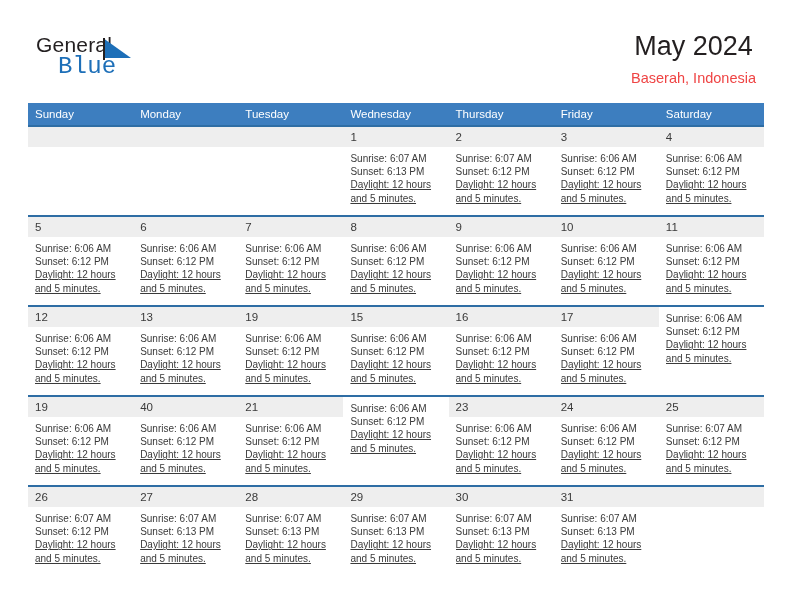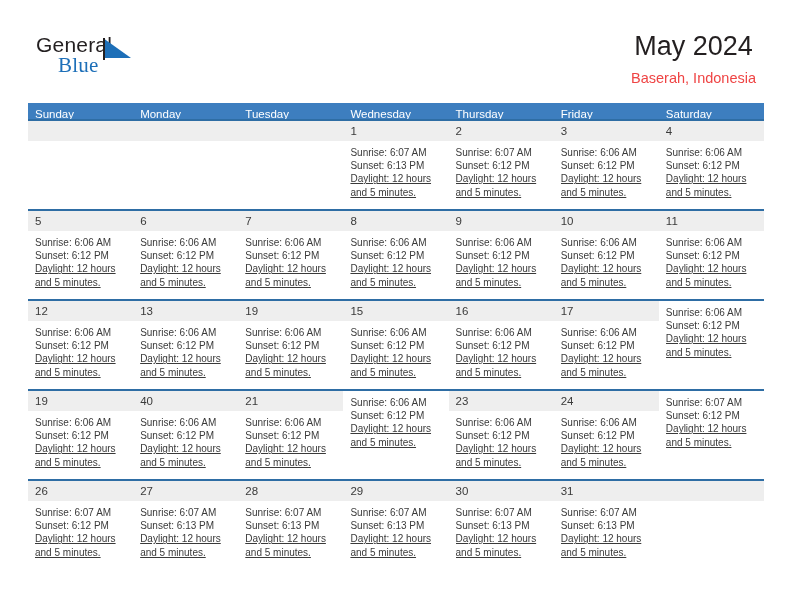--- a/index.html
+++ b/index.html
@@ -44,24 +44,24 @@
     top: 0;
     font-size: 21px;
     letter-spacing: 0.2px;
     color: #231f20;
     font-family: "Liberation Sans", sans-serif;
   }
   .brand-blue {
     position: absolute;
     left: 22px;
     top: 20px;
-    font-size: 21px;
+    font-size: 24px;
     letter-spacing: 0.2px;
     color: #1d6fb8;
-    font-family: Liberation Serif, serif;
+    font-family: Liberation Mono, monospace;
   }
   .brand-flag {
     position: absolute;
     left: 67px;
     top: 5px;
     width: 30px;
     height: 22px;
   }
 
   .title-block {
@@ -91,21 +91,21 @@
   .calendar {
     position: absolute;
     left: 28px;
     top: 103px;
     width: 736px;
   }
 
   .dow-row {
     display: flex;
     width: 736px;
-    height: 16px;
+    height: 22px;
     background: #3d7ebf;
   }
   .dow-cell {
     flex: 1 1 0;
     box-sizing: border-box;
     padding-left: 7px;
     color: #ffffff;
     font-size: 11.5px;
     line-height: 22px;
     white-space: nowrap;
@@ -391,20 +391,21 @@
           </div>
           <div class="day-cell">
             <div class="day-number">24</div>
             <div class="day-info">
               <div>Sunrise: 6:06 AM</div>
               <div>Sunset: 6:12 PM</div>
               <div class="daylight-line">Daylight: 12 hours and 5 minutes.</div>
             </div>
           </div>
           <div class="day-cell">
+            <div class="day-number">25</div>
             <div class="day-info">
               <div>Sunrise: 6:07 AM</div>
               <div>Sunset: 6:12 PM</div>
               <div class="daylight-line">Daylight: 12 hours and 5 minutes.</div>
             </div>
           </div>
         </div>
         <div class="week-row">
           <div class="day-cell">
             <div class="day-number">26</div>

